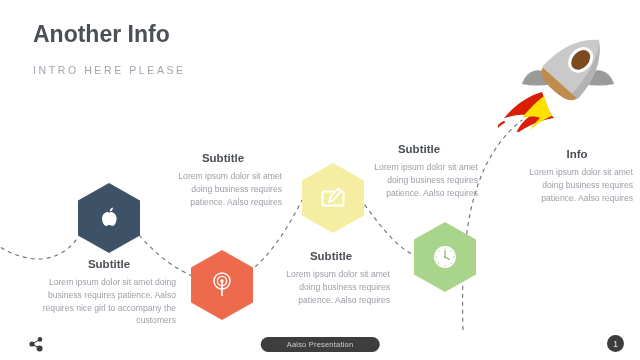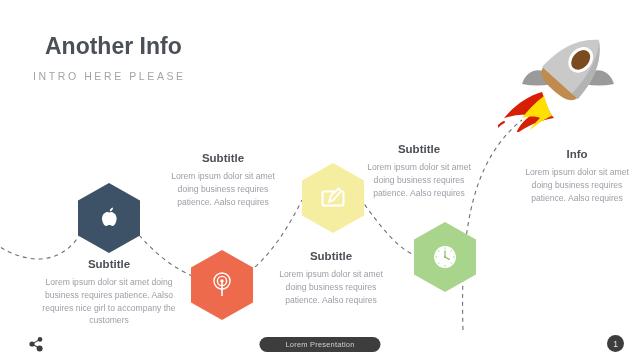--- a/index.html
+++ b/index.html
@@ -8,24 +8,24 @@
     font-family:"Liberation Sans", sans-serif;
     position:relative;
     -webkit-font-smoothing:antialiased;
   }
   .slide{position:absolute;inset:0;width:640px;height:360px;background:#fff;}
 
   
   .header{position:absolute;left:33px;top:22px;}
   .title{
     font-size:23px;font-weight:bold;color:#4b4f56;letter-spacing:0px;
-    line-height:1.05;margin:12px;white-space:nowrap;
+    line-height:1.05;margin:0;white-space:nowrap;
   }
   .subtitle-top{
-    font-size:10.5px;color:#a0a4ab;letter-spacing:2.6px;margin-top:0;
+    font-size:10.5px;color:#a0a4ab;letter-spacing:2.6px;margin-top:18px;
     white-space:nowrap;
   }
 
   
   .layer{position:absolute;left:0;top:0;width:640px;height:360px;}
 
   
   .hex{
     position:absolute;width:62px;height:70px;
     display:flex;align-items:center;justify-content:center;
@@ -33,21 +33,21 @@
   }
   .hex svg{display:block;}
 
   
   .txtblock{position:absolute;text-align:center;}
   .tb-title{
     font-size:11.5px;font-weight:bold;color:#4b4f56;margin:0 0 4px 0;
     line-height:1.2;
   }
   .tb-body{
-    font-size:8.6px;color:#9a9ea6;line-height:1.5;margin:0;
+    font-size:8.6px;color:#9a9ea6;line-height:1.5;margin:0;text-align:right;
   }
 
   
   .footer-share{position:absolute;left:28px;top:336px;}
   .footer-pill{
     position:absolute;left:50%;transform:translateX(-50%);top:337px;
     background:#3d3d3d;color:#cfcfcf;border-radius:9px;
     font-size:7.5px;padding:3px 26px;white-space:nowrap;letter-spacing:.2px;
   }
   .footer-page{
@@ -187,17 +187,17 @@
       <svg width="16" height="16" viewBox="0 0 16 16" aria-hidden="true">
         <circle cx="12" cy="3.4" r="2.3" fill="#3d3d3d"></circle>
         <circle cx="4" cy="8" r="2.6" fill="#3d3d3d"></circle>
         <circle cx="11.6" cy="12.4" r="3" fill="#3d3d3d"></circle>
         <line x1="5.6" y1="7.1" x2="10.6" y2="4.1" stroke="#3d3d3d" stroke-width="1.1"></line>
         <line x1="5.6" y1="9" x2="10.4" y2="11.4" stroke="#3d3d3d" stroke-width="1.1"></line>
       </svg>
     </span>
   </div>
 
-  <div class="footer-pill">Lorem Presentation</div>
+  <div class="footer-pill">Aalso Presentation</div>
 
   <div class="footer-page">1</div>
 
 </div>
 
 </body></html>

